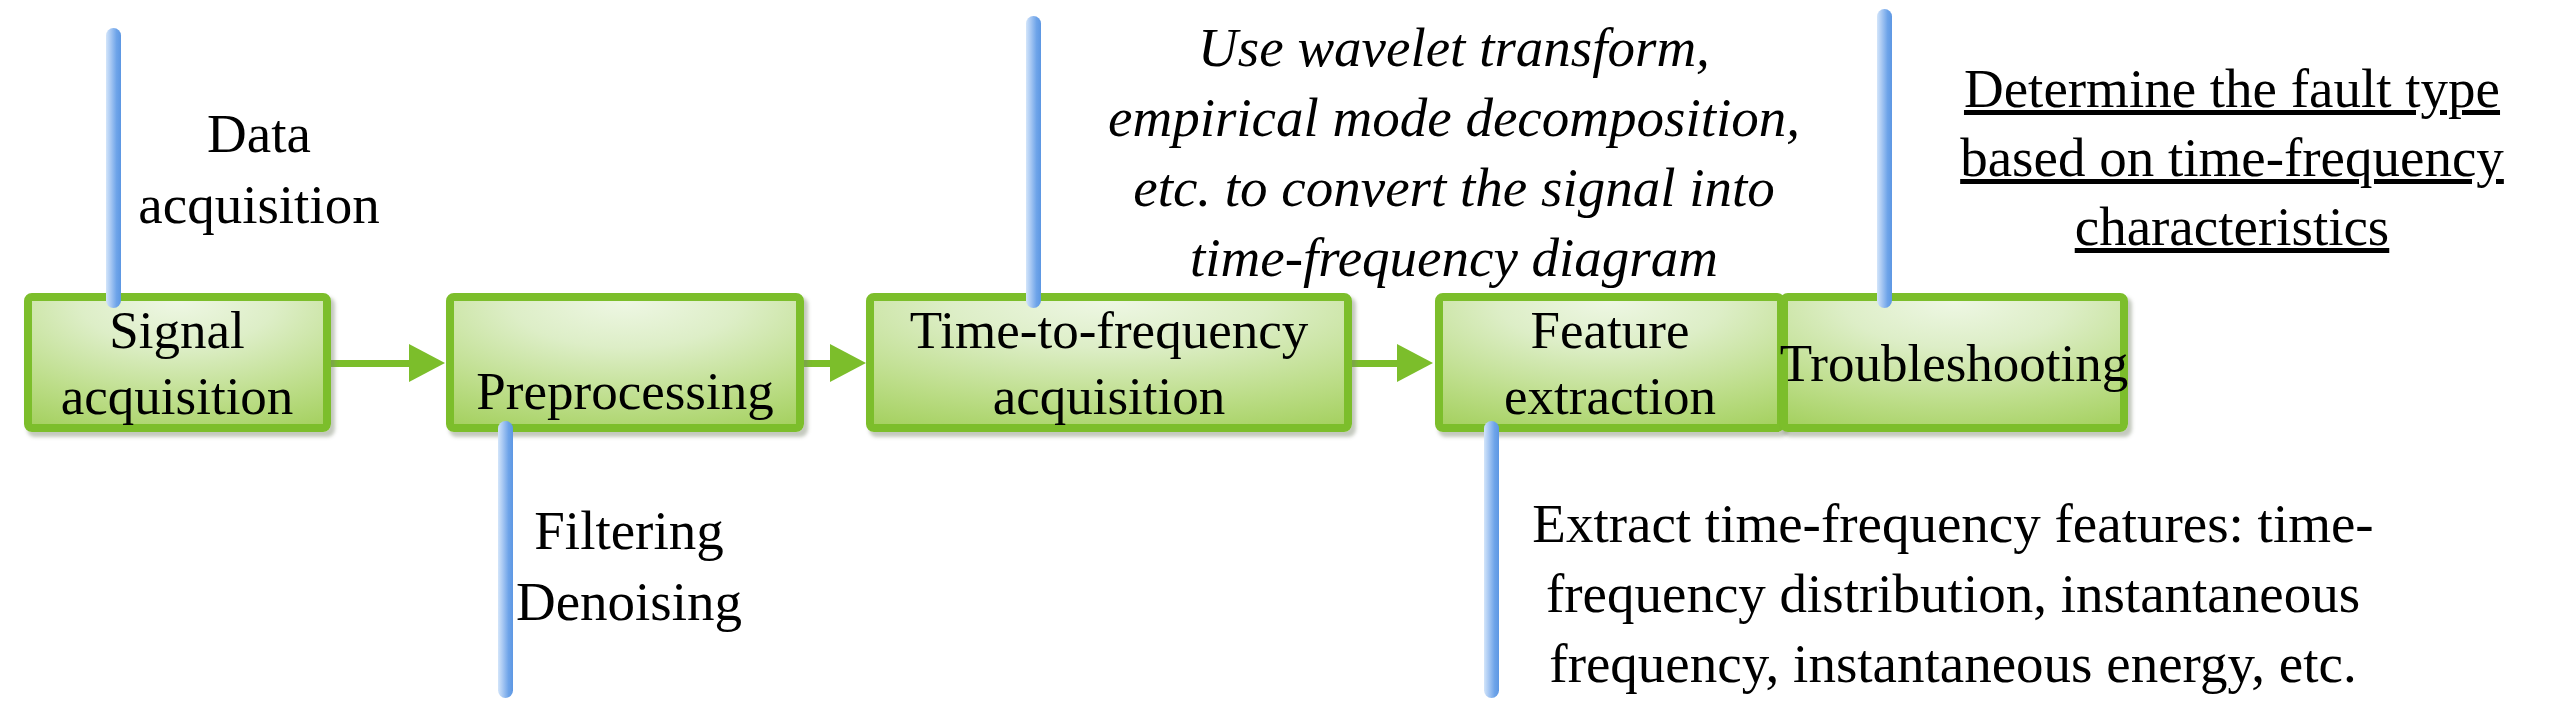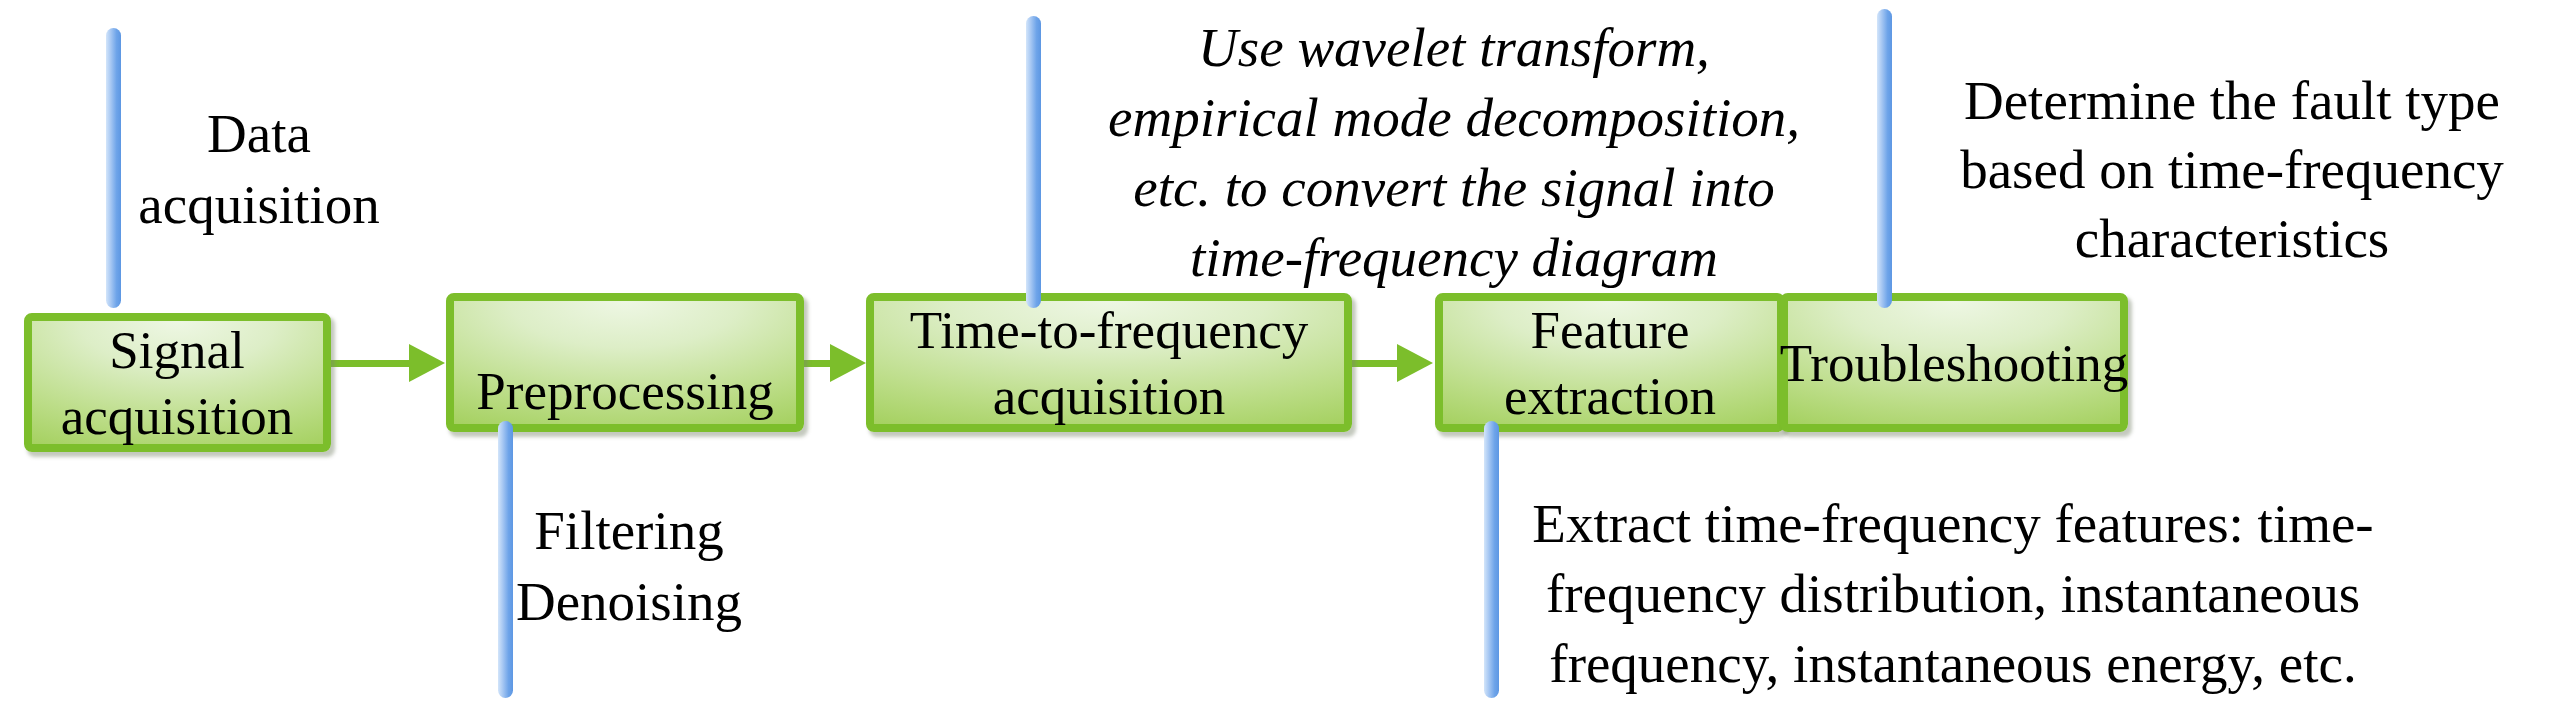--- a/index.html
+++ b/index.html
@@ -76,21 +76,21 @@
   </div>
   <div class="arrow">
     <div class="shaft" style="left:1352px;width:46px;"></div>
     <div class="head" style="left:1397px;"></div>
   </div>
   <div class="arrow">
     <div class="shaft" style="left:1745px;width:27.5px;"></div>
     <div class="head" style="left:1771px;"></div>
   </div>
 
-  <div class="box" style="left:23.6px;width:307px;margin-top:20px;">
+  <div class="box" style="left:23.6px;width:307px;">
     <span class="lbl">Signal acquisition</span>
   </div>
   <div class="box" style="left:446px;width:358px;align-items:flex-end;">
     <span class="lbl">Preprocessing</span>
   </div>
   <div class="box" style="left:866px;width:486px;">
     <span class="lbl">Time-to-frequency acquisition</span>
   </div>
   <div class="box" style="left:1435px;width:350px;">
     <span class="lbl">Feature extraction</span>
@@ -121,20 +121,20 @@
     <div>etc. to convert the signal into</div>
     <div>time-frequency diagram</div>
   </div>
 
   <div class="note" style="left:1953px;top:489px;line-height:70px;">
     <div>Extract time-frequency features: time-</div>
     <div>frequency distribution, instantaneous</div>
     <div>frequency, instantaneous energy, etc.</div>
   </div>
 
-  <div class="note" style="left:2232px;top:66px;line-height:69px;">
+  <div class="note" style="left:2232px;top:54px;line-height:69px;text-decoration:underline;">
     <div>Determine the fault type</div>
     <div>based on time-frequency</div>
     <div>characteristics</div>
   </div>
 
 </div>
 
 
 </body></html>

